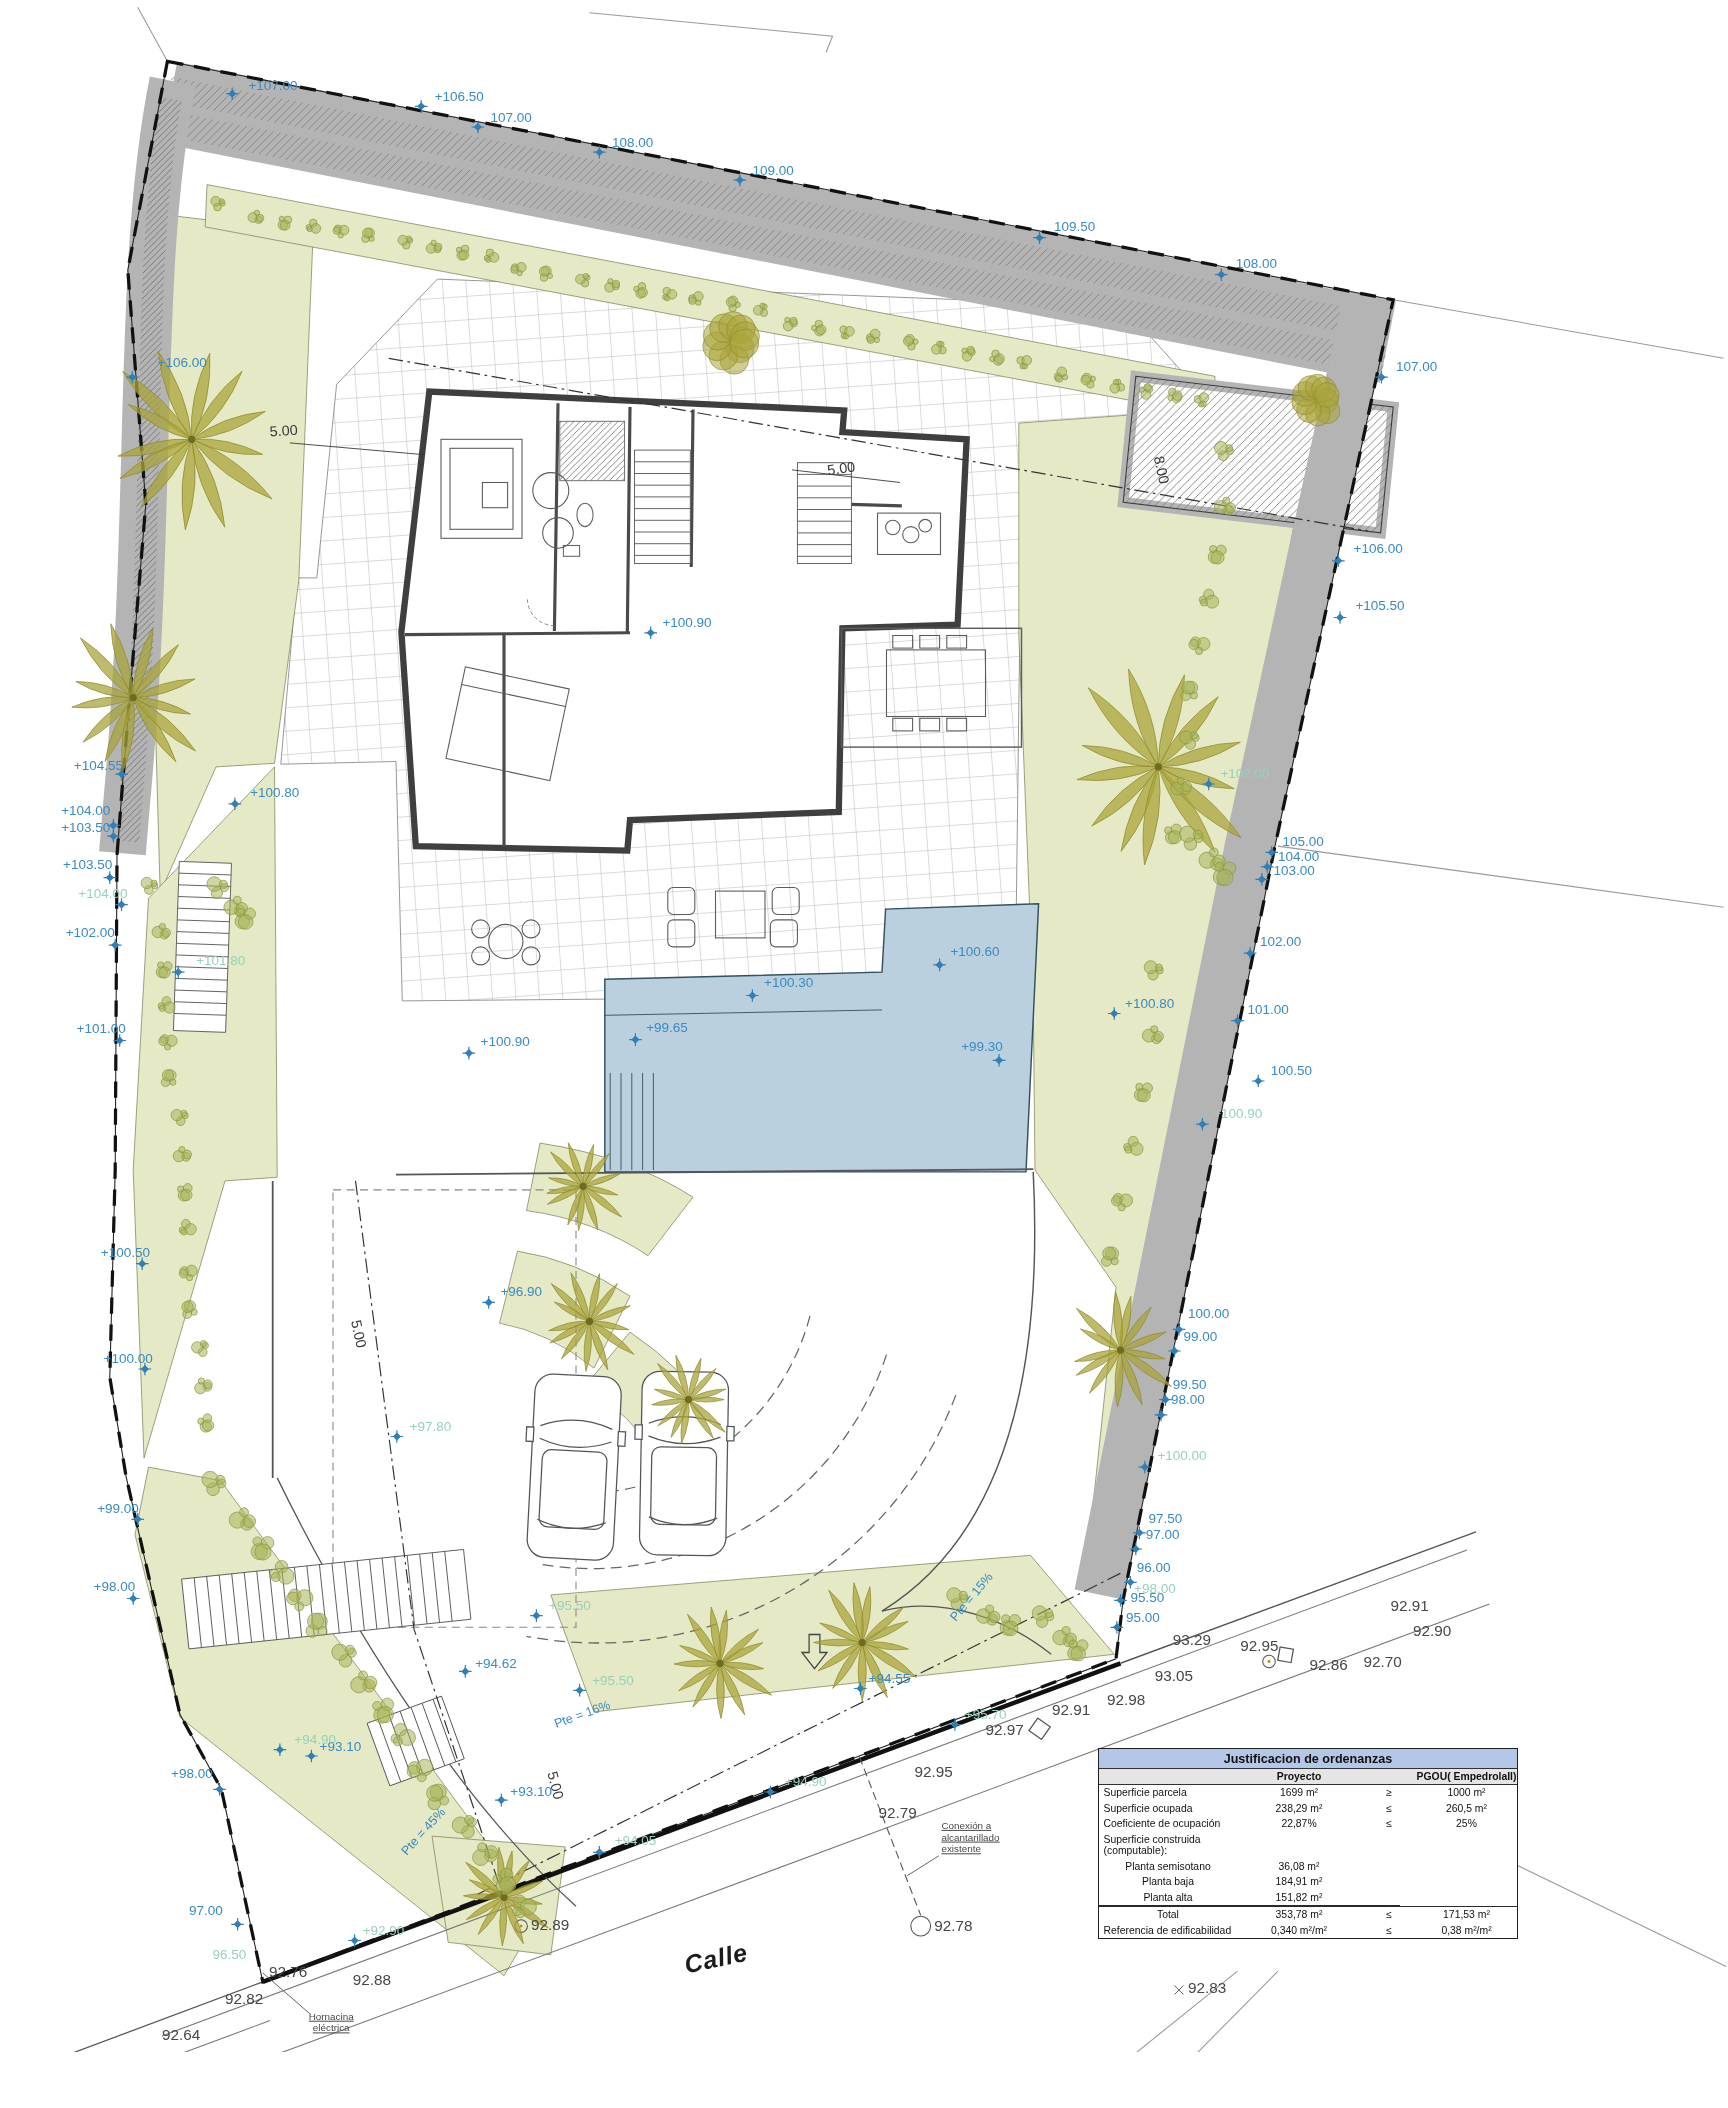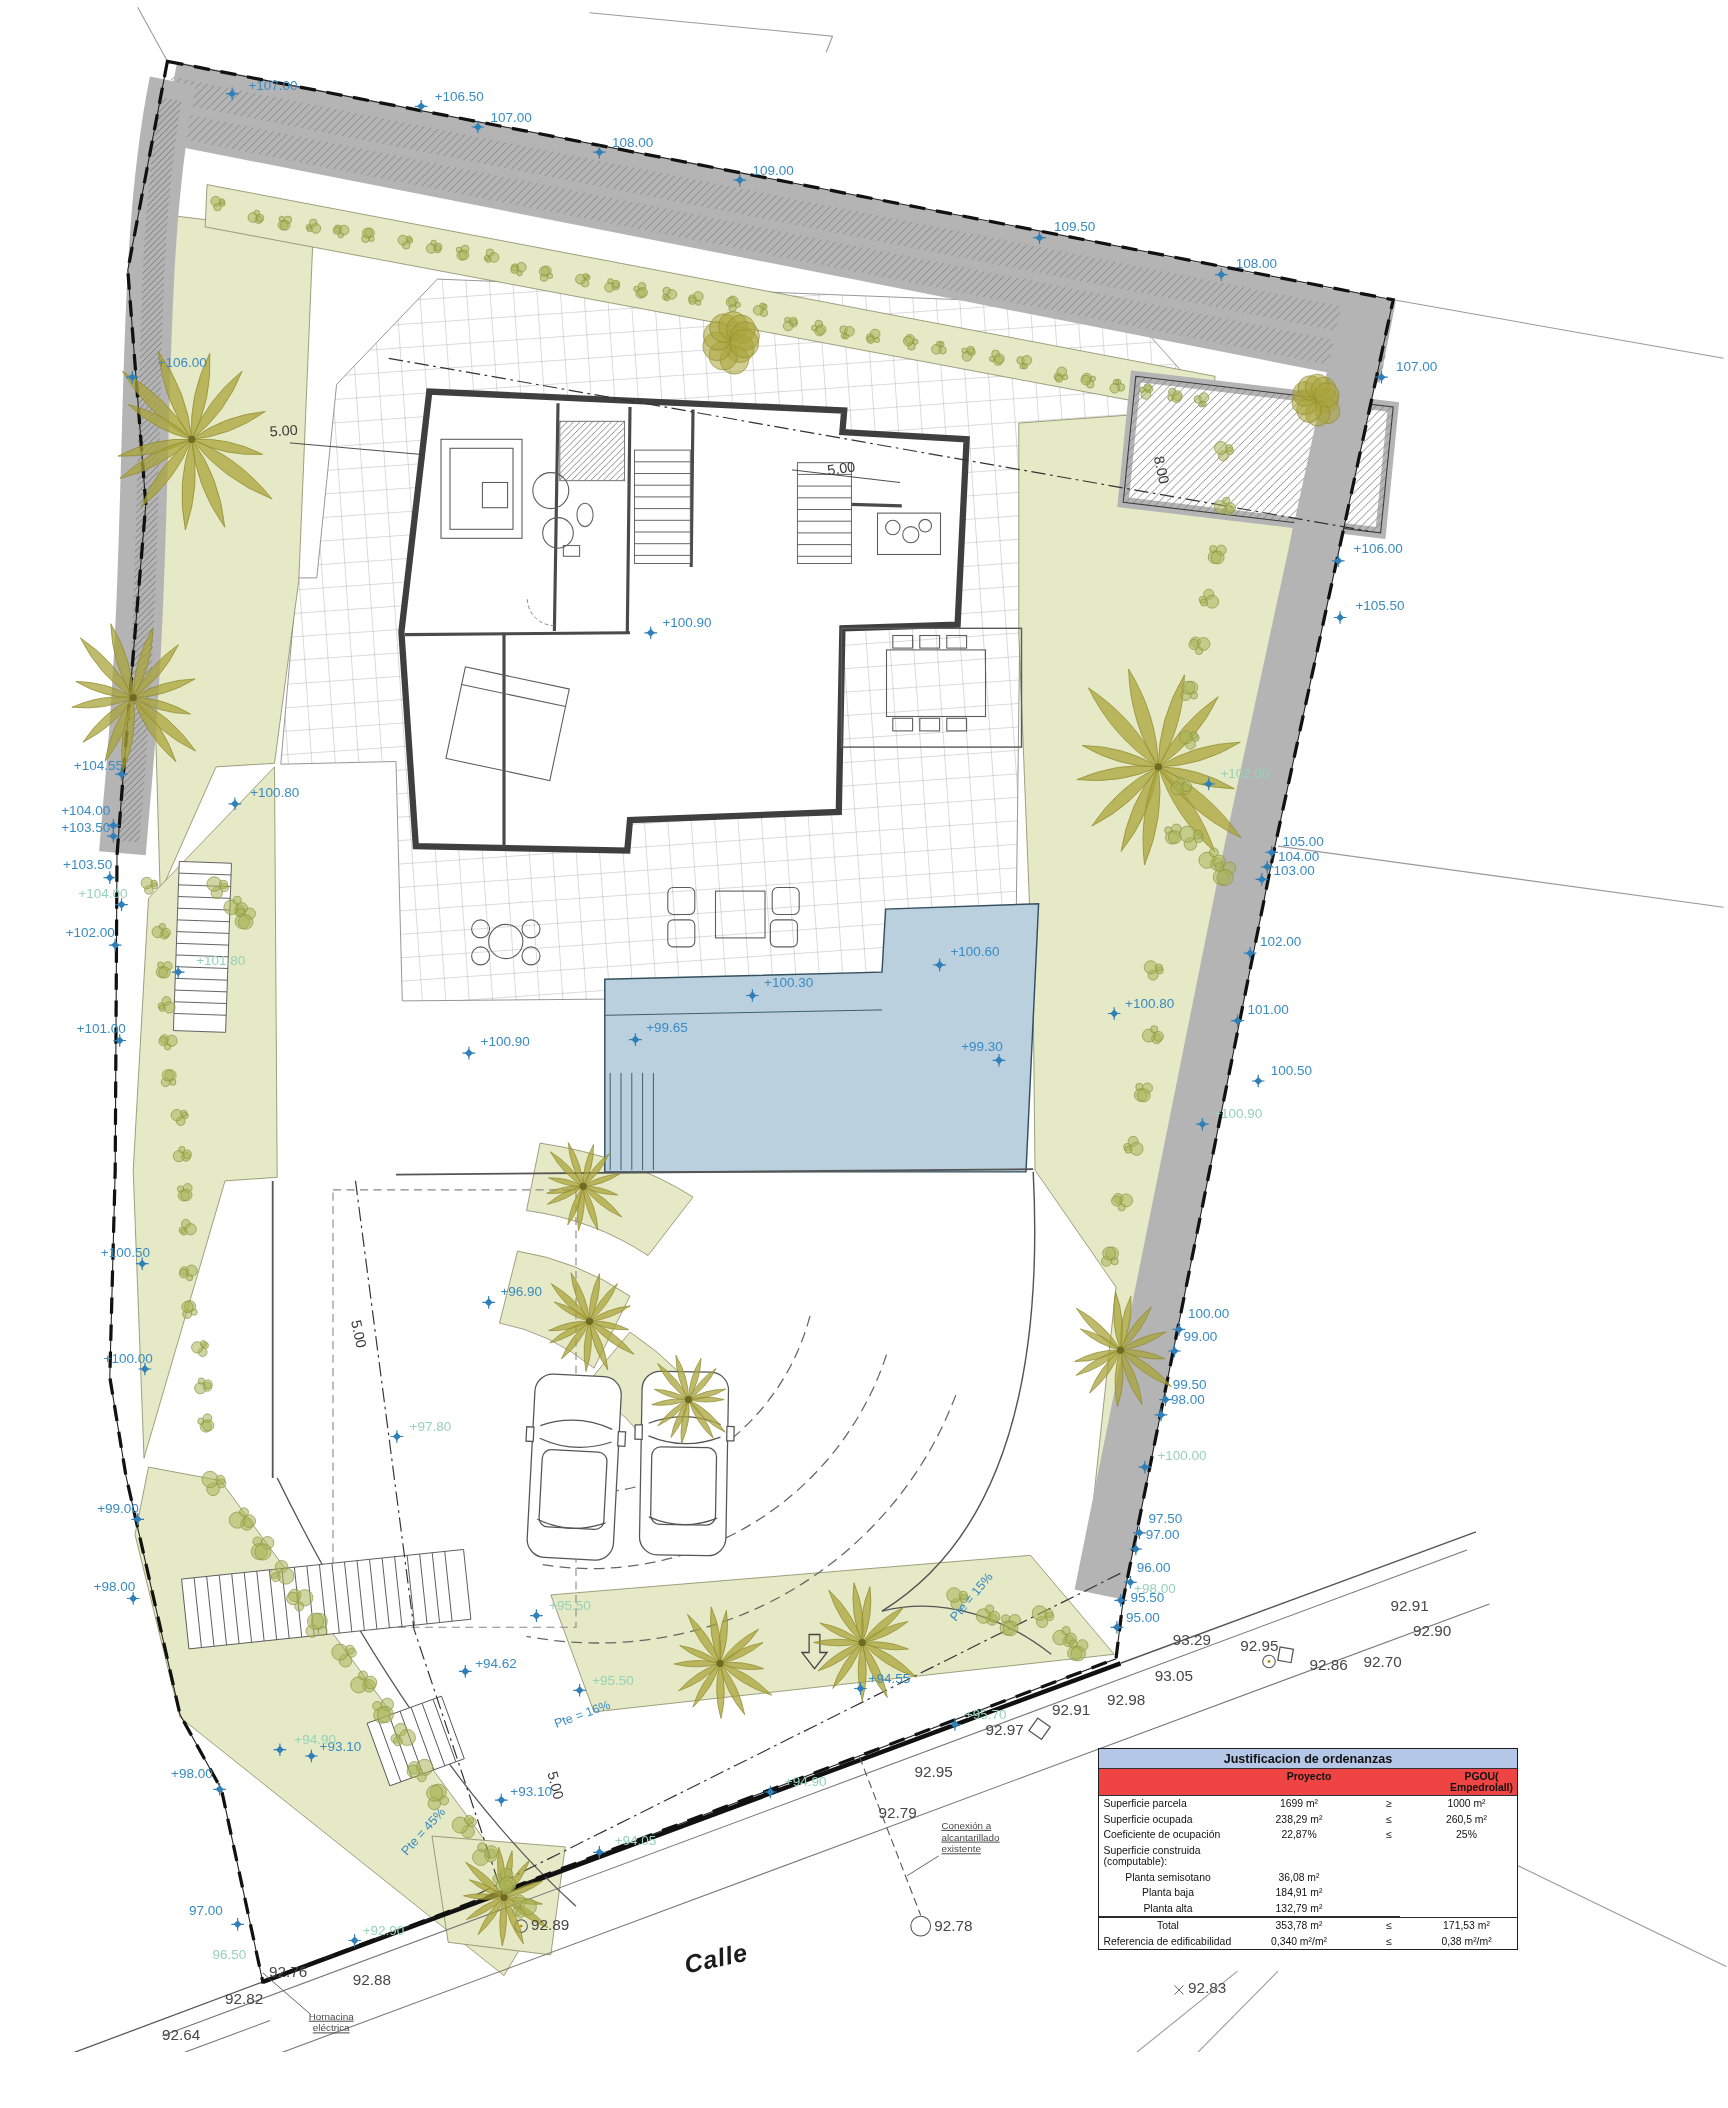--- a/index.html
+++ b/index.html
@@ -17,22 +17,22 @@
          font-size:25px;font-weight:bold;font-style:italic;color:#1c1c1c;letter-spacing:0.9px;}
   #parcel-box{position:absolute;left:1440px;top:1620px;width:220px;height:65px;
       border:1.4px solid #3c3c3c;background:#fff;text-align:center;color:#2e2e2e;
       display:flex;flex-direction:column;justify-content:center;gap:0.9px;}
   #parcel-box .l1{font-weight:bold;font-size:13.5px;}
   #parcel-box .l2,#parcel-box .l3{font-size:11.7px;}
   #ord{position:absolute;left:1070px;top:1748px;width:418px;border:1.6px solid #1e1e1e;
        background:#fff;font-size:10.4px;color:#111;margin-left:28px;}
   #ord .title{background:#b5c7e6;border-bottom:0.9px solid #30303a;font-weight:bold;
        font-size:12.6px;text-align:center;padding:2.7px 0;}
-  #ord .hdr{background:#ef4444;border-bottom:0.9px solid #30303a;display:grid;
-       grid-template-columns:137px 126px 54px 1fr;font-weight:bold;padding:1.8px 0;gap:10px;}
+  #ord .hdr{background:#e5e5e5;border-bottom:0.9px solid #30303a;display:grid;
+       grid-template-columns:137px 126px 54px 1fr;font-weight:bold;padding:1.8px 0;}
   #ord .hdr span{text-align:center;}
   #ord .row{display:grid;grid-template-columns:137px 126px 54px 1fr;padding:2.3px 0;}
   #ord .row .c0{padding-left:4.5px;}
   #ord .row.ind .c0{text-align:center;padding-right:3.6px;}
   #ord .row .c1,#ord .row .c2,#ord .row .c3{text-align:center;}
   #ord .row.sep{border-top:1.4px solid #2a2a2a;}
   #ord .row.ul{border-bottom:1.1px solid #2a2a2a;margin-right:117px;}
 </style>
 </head>
 <body>
@@ -1338,21 +1338,21 @@
           <span class="c3"></span>
         </div>
         <div class="row ind">
           <span class="c0">Planta baja</span>
           <span class="c1">184,91 m²</span>
           <span class="c2"></span>
           <span class="c3"></span>
         </div>
         <div class="row ind ul">
           <span class="c0">Planta alta</span>
-          <span class="c1">132,79 m²</span>
+          <span class="c1">151,82 m²</span>
           <span class="c2"></span>
           <span class="c3"></span>
         </div>
         <div class="row ind sep">
           <span class="c0">Total</span>
           <span class="c1">353,78 m²</span>
           <span class="c2">≤</span>
           <span class="c3">171,53 m²</span>
         </div>
         <div class="row">

